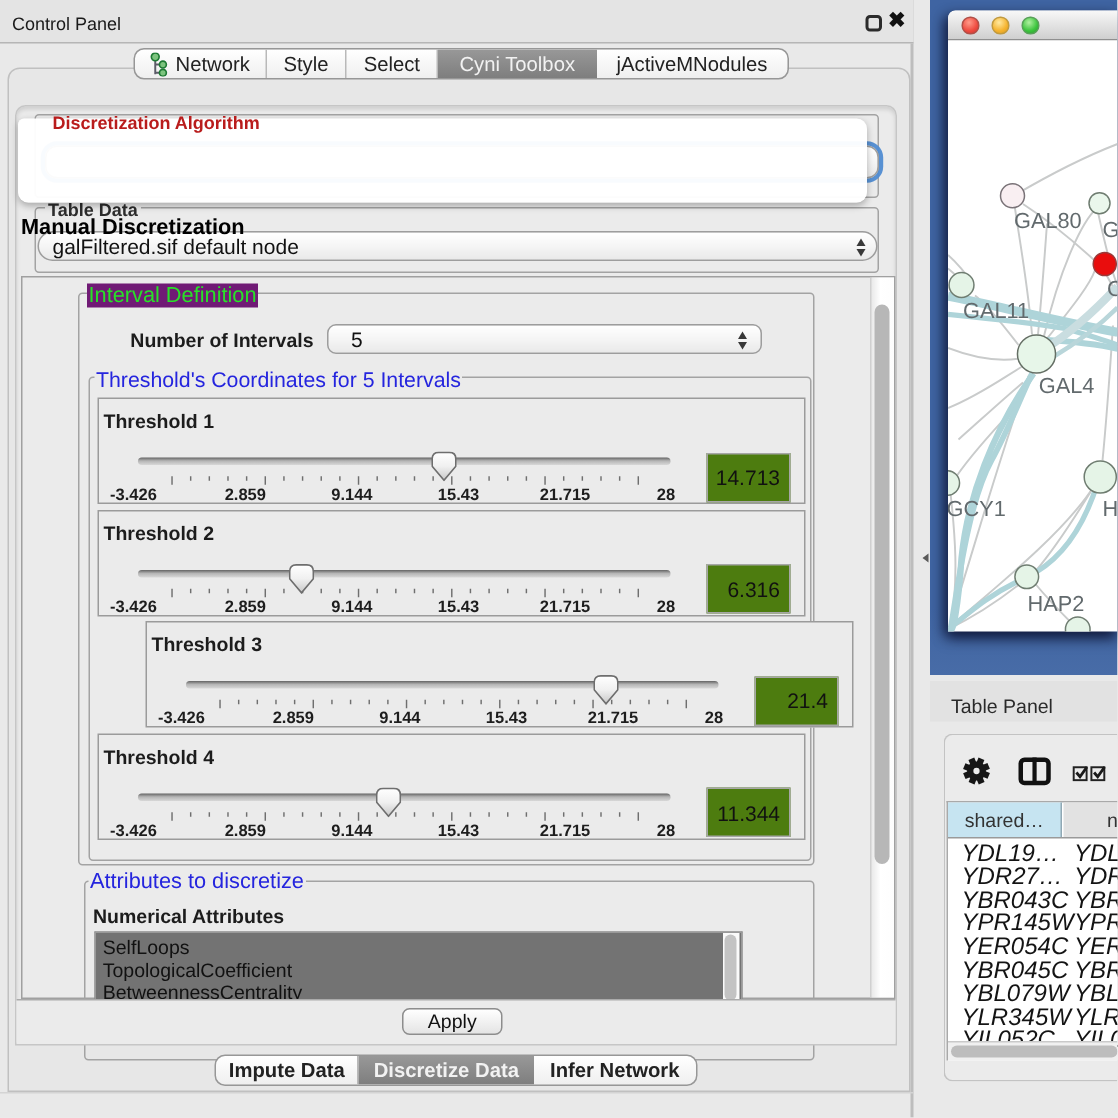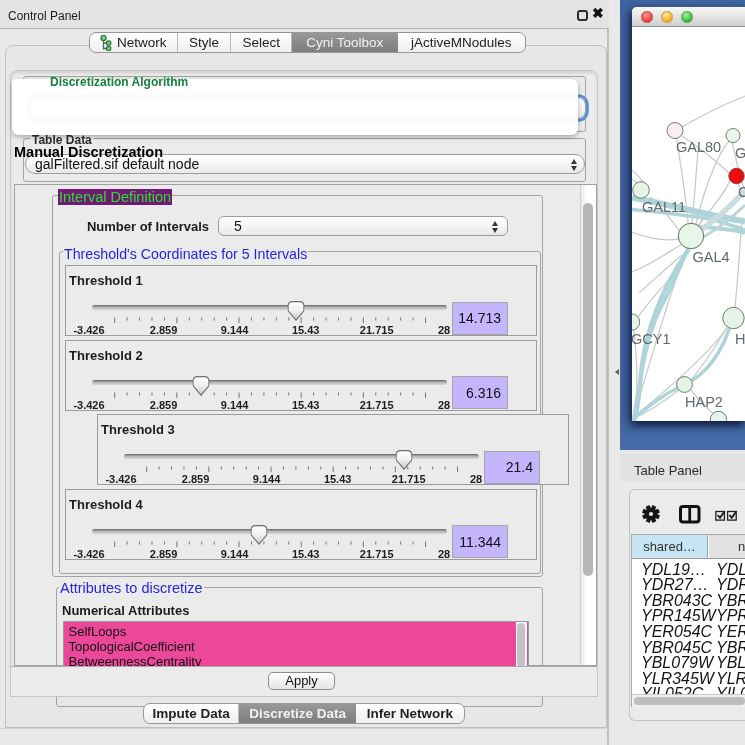--- a/index.html
+++ b/index.html
@@ -51,30 +51,30 @@
 #comboNOI { left:218px; top:215.5px; width:290px; height:20.5px; border-radius:6px; }
 
 
 #gTC { left:59px; top:251px; width:482px; height:323px; }
 #gTClabel { left:63px; top:246px; color:#2525de; background:#ebebeb; padding:0 1px; font-size:14.2px; }
 
 .tbox { position:absolute; left:65px; width:472px; height:71px; border:1px solid #9b9b9b; background:#ebebeb; }
 .tbox .tlabel { position:absolute; left:3px; top:7px; font-size:13px; font-weight:bold; color:#1c1c1c; }
 .track { position:absolute; left:26px; top:39px; width:355px; height:5px; border-radius:2.5px; background:linear-gradient(#636363,#b5b5b5 45%,#d8d8d8); }
 .ticks { position:absolute; left:26px; top:51px; width:356px; height:7px; }
-.vbox { position:absolute; left:386px; top:35.5px; width:56px; height:33px; background:#c4b5fd; border:1px solid #a6a6a6; }
+.vbox { position:absolute; left:405px; top:35.5px; width:56px; height:33px; background:#4d7c0f; border:1px solid #a6a6a6; }
 .vbox span { position:absolute; right:6px; top:50%; transform:translateY(-50%); font-size:14px; color:#111; }
 .slab { position:absolute; top:58px; font-size:11px; font-weight:bold; color:#1d1d1d; transform:translateX(-50%); }
 .thumb { position:absolute; top:35px; width:17px; height:20px; transform:translateX(-50%); }
 
 
 #gAT { left:56px; top:587px; width:487px; height:120px; }
 #gATlabel { left:59px; top:580px; color:#2525de; background:#ebebeb; padding:0 1px; font-size:14.5px; }
 #numattr { left:62px; top:603px; font-size:13px; font-weight:bold; color:#1c1c1c; }
-#attrlist { left:63px; top:621px; width:466px; height:45px; background:#ec4899; border:1px solid #999; border-bottom:none; overflow:hidden; }
+#attrlist { left:63px; top:621px; width:432px; height:45px; background:#737373; border:1px solid #999; border-bottom:none; overflow:hidden; }
 #attrlist .li { position:absolute; left:4.5px; font-size:13px; color:#111; }
 #attrsb { position:absolute; right:1px; top:0px; width:11px; height:45px; background:#fafafa; }
 #attrsbthumb { position:absolute; left:1px; top:1px; width:8px; height:44px; background:#c3c3c3; border-radius:4px; }
 
 
 #bottombar { left:11px; top:666px; width:586px; height:30px; background:#ebebeb; border-top:1px solid #ababab; }
 #applybtn { left:268px; top:672px; width:67px; height:18px; background:linear-gradient(#ffffff,#e4e4e4); border:1px solid #8d8d8d; border-radius:5px; font-size:13px; color:#111; text-align:center; line-height:16px; }
 #sepline { left:10px; top:695.5px; width:588px; height:1px; background:#c6c6c6; }
 #bottabs { left:143px; top:703px; width:322px; height:21px; }
 #bottabs .seg { height:19px; font-weight:bold; font-size:13.5px; }
@@ -378,21 +378,21 @@
   <div class="abs" id="sepline"></div>
   <div class="abs segstrip" id="bottabs">
     <div class="seg" style="width:96px;">Impute Data</div>
     <div class="seg dark" style="width:117px;">Discretize Data</div>
     <div class="seg" style="width:109px;">Infer Network</div>
   </div>
   <div class="abs" id="botline"></div>
   <div class="abs" id="splitarrow"></div>
 
   <div class="abs" id="popupbg" style="left:12px; top:79px; width:566px; height:56px; background:rgba(255,255,255,0.96); border-radius:4px 7px 7px 7px; box-shadow:0 2px 5px rgba(0,0,0,0.28);"></div>
-  <div class="abs" style="left:50px; top:75px; font-size:12px; font-weight:bold; color:#15803d;">Discretization Algorithm</div>
+  <div class="abs" style="left:35px; top:75px; font-size:12px; font-weight:bold; color:#b91c1c;">Discretization Algorithm</div>
   <div class="abs" style="left:14px; top:101px; font-size:14.5px; font-weight:bold; color:#000;margin-top:43px;">Manual Discretization</div>
 
   <div class="abs" id="desktop"></div>
   <div class="abs" id="netwin"></div>
   <svg class="abs" id="netsvg" style="left:632px; top:27px;" width="113" height="394" viewBox="0 0 113 394">
       <path d="M 43,104 C 70,88 95,76 113,69" fill="none" stroke="#c9cbcb" stroke-width="1.3"></path>
       <path d="M 50,109 C 70,122 85,135 97,146" fill="none" stroke="#c9cbcb" stroke-width="1.3"></path>
       <path d="M 47,203 C 37,190 25,175 18,170" fill="none" stroke="#c9cbcb" stroke-width="1.3"></path>
       <path d="M 56,196 C 53,160 47,130 44,107" fill="none" stroke="#c9cbcb" stroke-width="1.3"></path>
       <path d="M 64,197 C 75,150 90,120 99,112" fill="none" stroke="#c9cbcb" stroke-width="1.3"></path>

